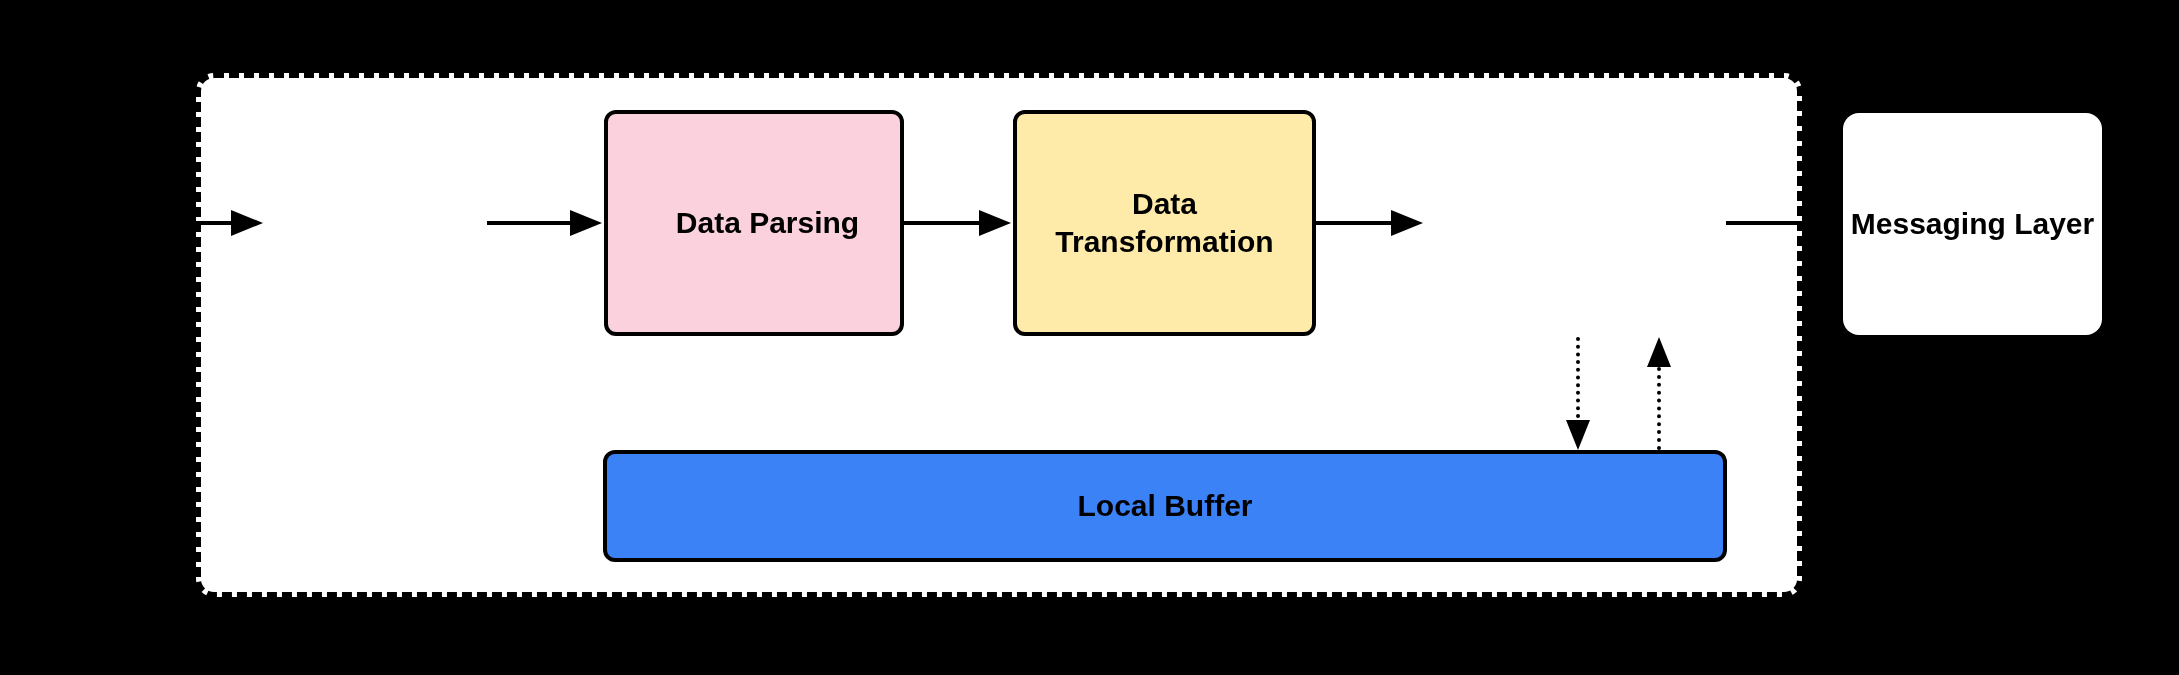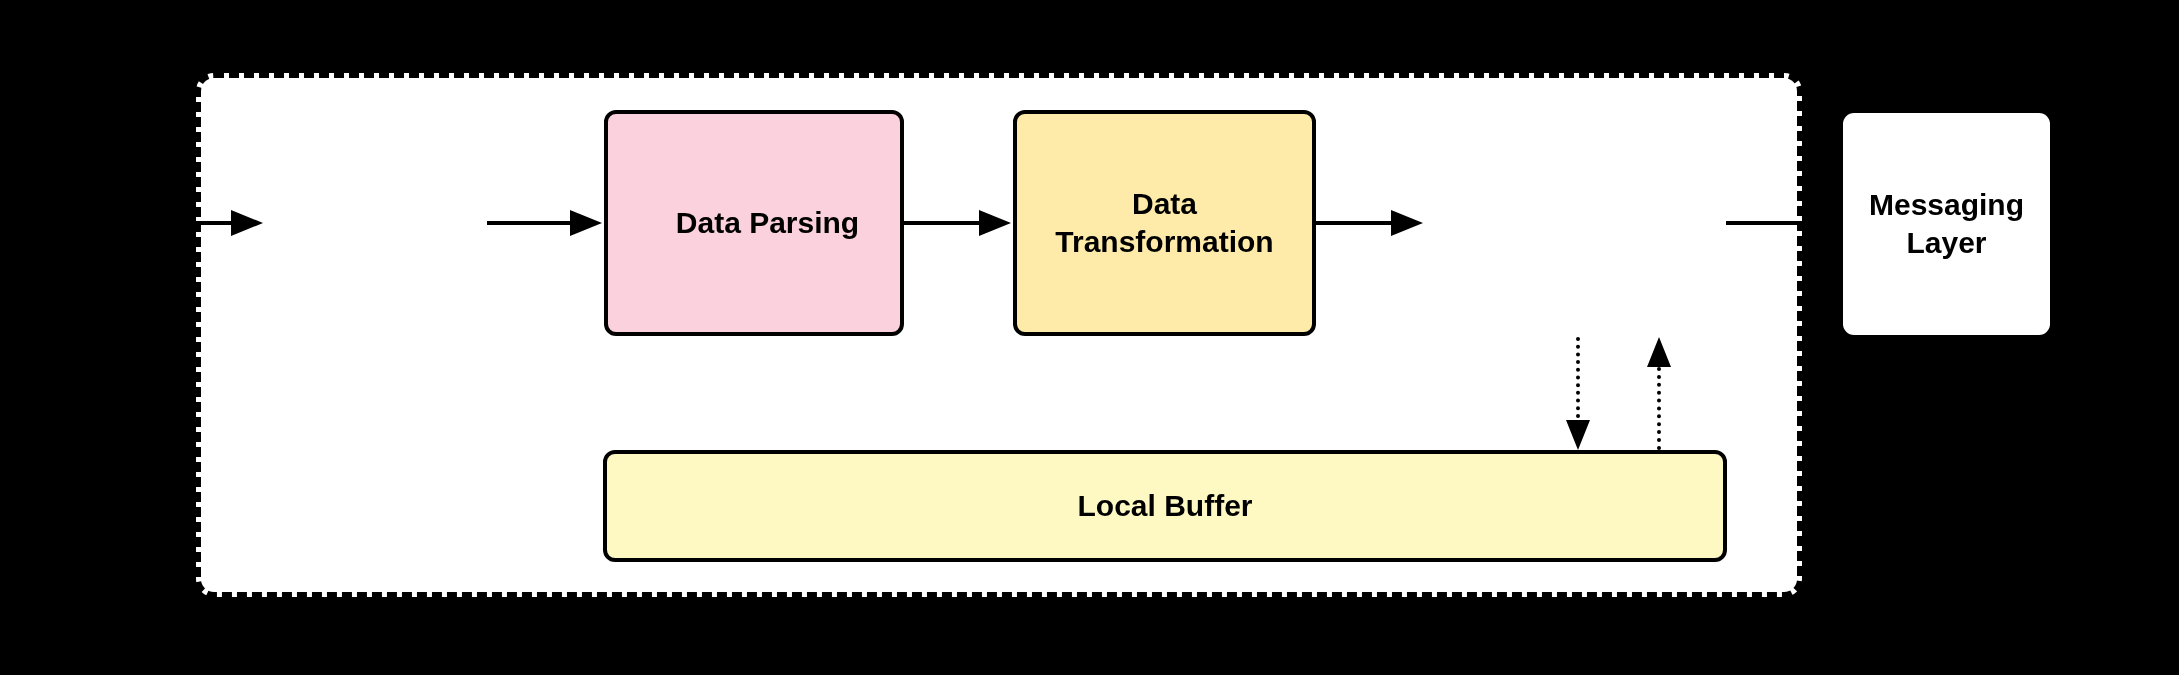--- a/index.html
+++ b/index.html
@@ -44,22 +44,22 @@
     font-weight: bold;
     color: #000000;
     line-height: 38px;
     white-space: pre-line;
   }
   .node-connectors        { left: 265px;  top: 110px; width: 222px;  height: 226px; }
   .node-data-parsing      { left: 604px;  top: 110px; width: 300px;  height: 226px; padding-left: 27px; }
   .node-data-transformation { left: 1013px; top: 110px; width: 303px; height: 226px; }
   .node-message-publisher { left: 1425px; top: 110px; width: 301px;  height: 226px; }
   .node-local-buffer      { left: 603px;  top: 450px; width: 1124px; height: 112px; }
-  .node-messaging-layer   { left: 1843px; top: 113px; width: 207px;  height: 222px;
-                            border: none; border-radius: 11px; }
+  .node-messaging-layer   { left: 1843px; top: 113px; width: 259px;  height: 222px;
+                            border: none; border-radius: 16px; }
 
   
   .hline {
     position: absolute;
     top: 221px;
     height: 4px;
     background: #000000;
     z-index: 2;
   }
   .head-right {
@@ -140,21 +140,21 @@
   <div class="node node-data-parsing" style="background-color: rgb(250, 209, 221);">
     <span class="label">Data Parsing</span>
   </div>
 
   <div class="node node-data-transformation" style="background-color: rgb(255, 235, 169); justify-content: center;">
     <span class="label">Data
 Transformation</span>
   </div>
 
 
-  <div class="node node-local-buffer" style="background-color: #fef9c3;">
+  <div class="node node-local-buffer" style="background-color: #3b82f6;">
     <span class="label">Local Buffer</span>
   </div>
 
   <div class="node node-messaging-layer" style="background-color: rgb(255, 255, 255);">
     <span class="label">Messaging Layer</span>
   </div>
 
 </div>
 
 </body></html>

